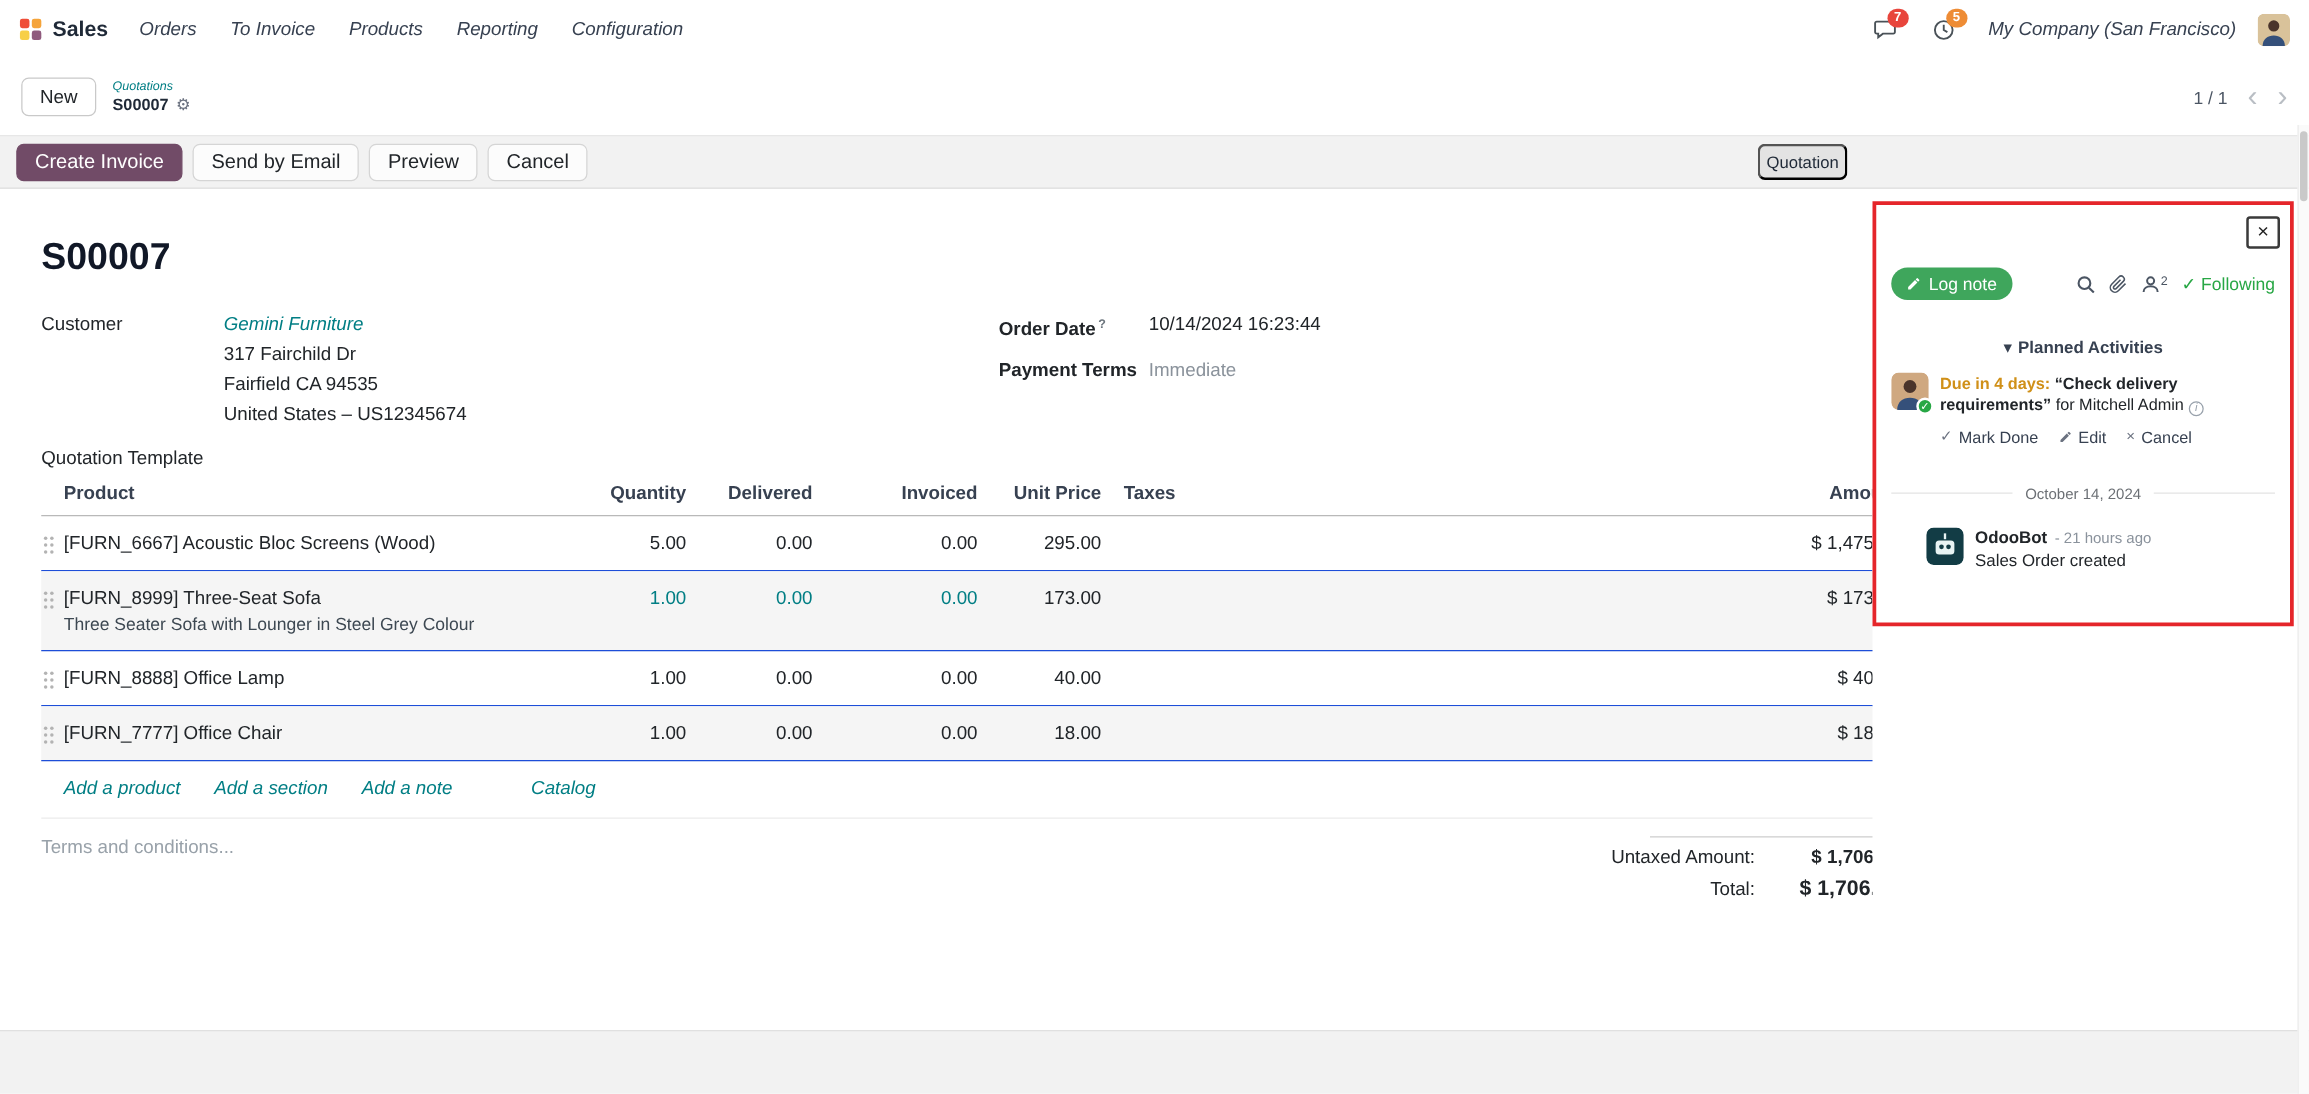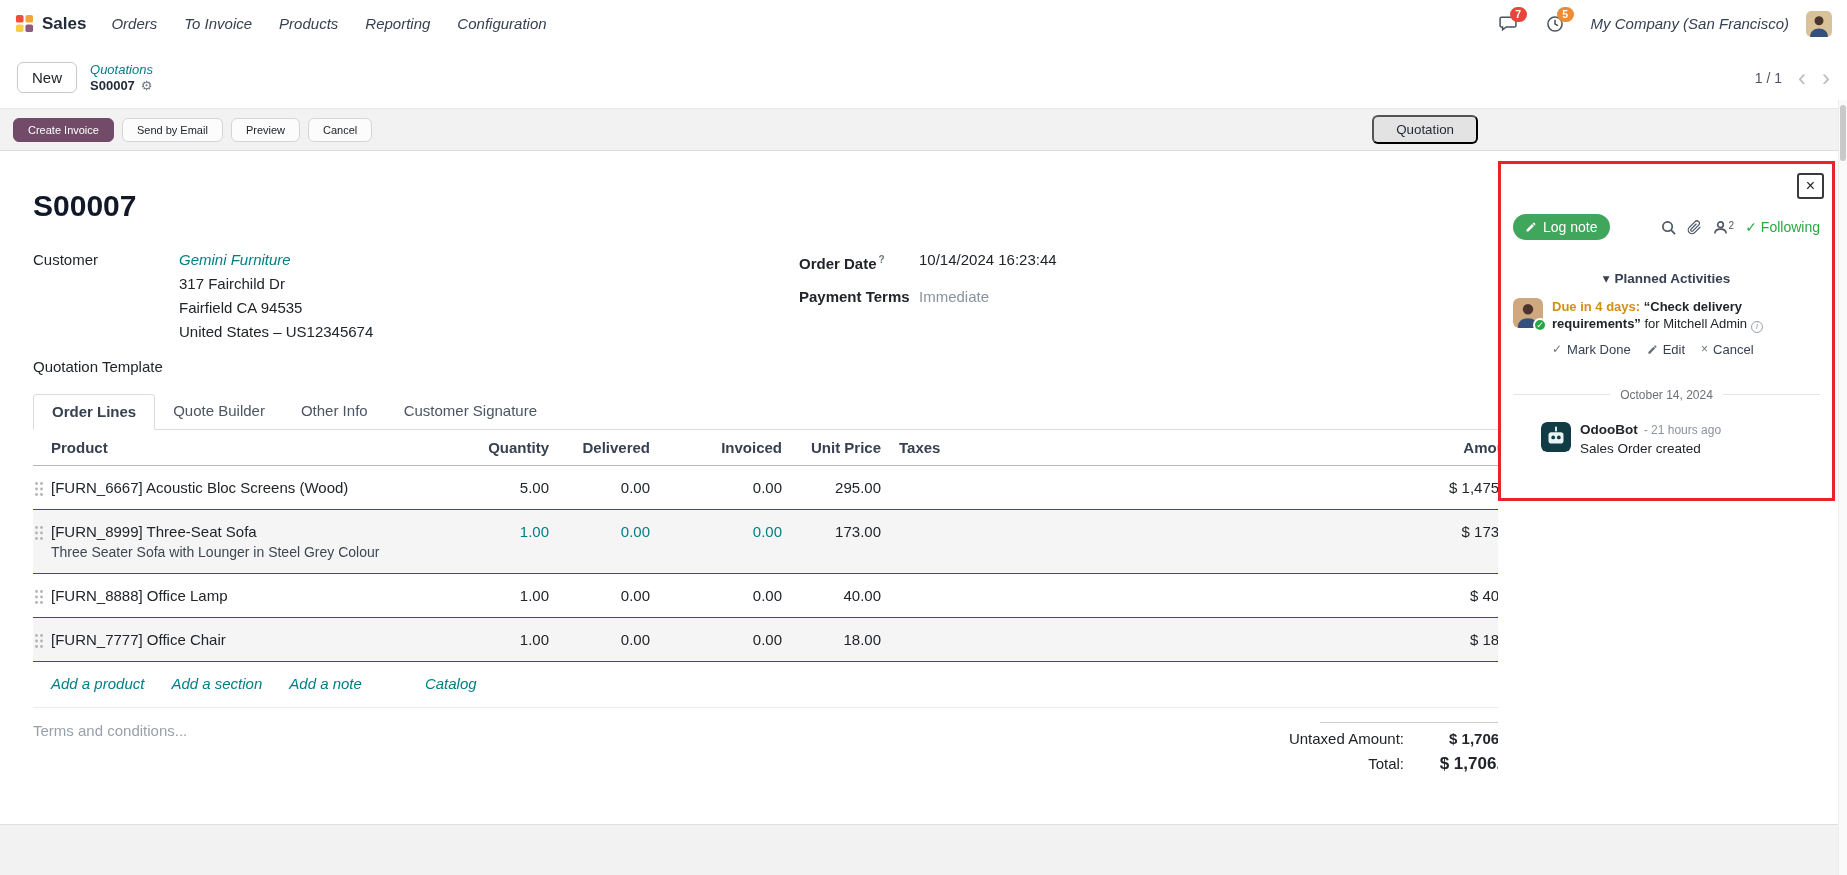--- a/index.html
+++ b/index.html
@@ -22,36 +22,36 @@
   .badge.orange { background:#ee8c35; }
   .company { margin-left:26px; font-size:15px; color:#374151; cursor:pointer; }
   .nav-avatar { width:26px; height:26px; border-radius:5px; margin-left:17px; overflow:hidden; cursor:pointer; }
 
   
   .control-row { position:absolute; top:47px; left:0; right:0; height:61px; background:#fff;
     display:flex; align-items:center; padding:0 17px; z-index:3; }
   .btn-new { font-size:15px; padding:6px 14px; background:#fff; border:1px solid #c9c9c9;
     border-radius:6px; color:#212529; cursor:pointer; }
   .crumbs { margin-left:13px; display:flex; flex-direction:column; justify-content:center; line-height:1.2; }
-  .crumb-parent { font-size:13px; color:#017e84; cursor:pointer; }
+  .crumb-parent { font-size:10px; color:#017e84; cursor:pointer; }
   .crumb-current { font-size:13px; color:#1f2937; font-weight:600; display:flex; align-items:center; gap:6px; }
   .gear { color:#6b7280; font-size:13px; font-weight:400; cursor:pointer; }
   .pager { margin-left:auto; display:flex; align-items:center; gap:16px; }
   .pager-count { font-size:14px; color:#4b5563; }
   .pg-arrow { font-size:24px; color:#b9bec4; line-height:20px; cursor:pointer; }
 
   
   .action-bar { position:absolute; top:108px; left:0; right:0; height:43px; background:#f2f2f2;
     border-top:1px solid #e7e7e7; border-bottom:1px solid #dddddd; display:flex; align-items:center;
     padding:0 13px; z-index:3; }
-  .btn { font-size:11px; border-radius:6px; padding:5px 14px; cursor:pointer; border:1px solid transparent;text-align:center; }
+  .btn { font-size:16px; border-radius:6px; padding:5px 14px; cursor:pointer; border:1px solid transparent;text-align:center; }
   .btn-primary { background:#714B67; border-color:#714B67; color:#fff; }
   .btn-sec { background:#fcfcfc; border-color:#d5d5d5; color:#212529; margin-left:8px; }
   .btn-stage { margin-left:auto; margin-right:356px; background:#e3e3e3; color:#1f2937; font-weight:500;
-    border-radius:6px; padding:5px 22px; cursor:pointer; }
+    border-radius:6px; padding:5px 5px; cursor:pointer; }
 
   
   .main { position:absolute; top:151px; left:0; right:0; height:673px; background:#fff; }
   .form-col { position:absolute; top:0; bottom:0; left:0; width:1498px; overflow:hidden; padding-left:33px; }
   .title { margin-top:38px; font-size:30px; font-weight:600; color:#111827; }
 
   .info { display:flex; margin-top:26px; }
   .info-left { width:766px; }
   .frow { display:flex; margin-bottom:2px; line-height:21px; }
   .flabel { width:146px; color:#212529; font-size:15px; }
@@ -245,26 +245,20 @@
         </div>
         <div class="frow">
           <span class="flabel">Payment Terms</span>
           <span class="fval muted">Immediate</span>
         </div>
       </div>
     </div>
 
     <div class="qt-label">Quotation Template</div>
 
-    <div class="tabs">
-      <div class="tab active">Order Lines</div>
-      <div class="tab">Quote Builder</div>
-      <div class="tab">Other Info</div>
-      <div class="tab">Customer Signature</div>
-    </div>
 
     <div class="olist">
       <div class="lhead">
         <div class="hcell"></div>
         <div class="hcell">Product</div>
         <div class="hcell num">Quantity</div>
         <div class="hcell num">Delivered</div>
         <div class="hcell num">Invoiced</div>
         <div class="hcell num">Unit Price</div>
         <div class="hcell taxcell">Taxes</div>

